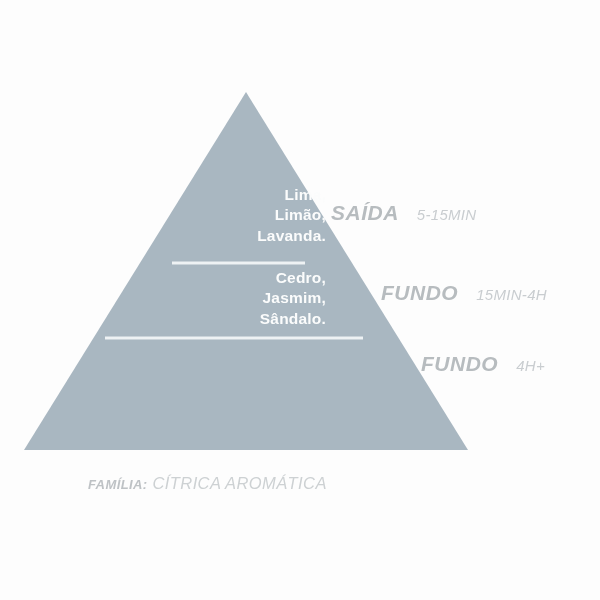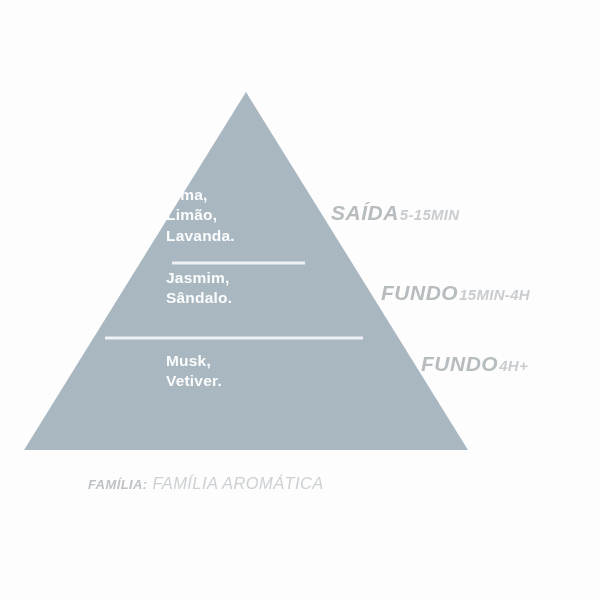--- a/index.html
+++ b/index.html
@@ -24,21 +24,21 @@
     position: absolute;
     left: 0;
     top: 0;
     width: 600px;
     height: 600px;
   }
 
   
   .tier-notes {
     position: absolute;
-    text-align: left;
+    text-align: right;
     color: #fbfcfc;
     font-weight: bold;
     font-size: 15.5px;
     line-height: 1.32;
     letter-spacing: 0.2px;
     white-space: nowrap;
   }
   #tier-top-notes   { left: 166px; top: 185px;  width: 160px; }
   #tier-heart-notes { left: 166px; top: 268px;  width: 160px; }
   #tier-base-notes  { left: 166px; top: 351px;  width: 160px; }
@@ -49,25 +49,25 @@
     white-space: nowrap;
     font-style: italic;
   }
   .stage-name {
     font-weight: bold;
     font-size: 21px;
     color: #b7bcbf;
     letter-spacing: 0.5px;
   }
   .stage-duration {
-    font-weight: bold;
+    font-weight: normal;
     font-size: 15px;
     color: #c9cdd0;
     letter-spacing: 0.3px;
-    margin-left: 1px;
+    margin-left: 18px;
   }
   #stage-label-top   { left: 331px; top: 201px; }
   #stage-label-heart { left: 381px; top: 281px; }
   #stage-label-base  { left: 421px; top: 352px; }
 
   
   #family-caption {
     position: absolute;
     left: 88px;
     top: 474px;
@@ -98,38 +98,35 @@
     <line id="divider-heart-base" x1="105" y1="338" x2="363" y2="338" stroke="#eef2f4" stroke-width="3"></line>
   </svg>
 
   <div class="tier-notes" id="tier-top-notes" style="color: rgb(251, 252, 252);">
       <div>Lima,</div>
       <div>Limão,</div>
       <div>Lavanda.</div>
     </div>
 
   <div class="tier-notes" id="tier-heart-notes" style="color: rgb(251, 252, 252);">
+      <div>Cedro,</div>
       <div>Jasmim,</div>
       <div>Sândalo.</div>
     </div>
 
-  <div class="tier-notes" id="tier-base-notes" style="color: rgb(251, 252, 252);">
-      <div>Musk,</div>
-      <div>Vetiver.</div>
-    </div>
 
   <div class="stage-label" id="stage-label-top">
     <span class="stage-name" style="color: rgb(183, 188, 191);">SAÍDA</span><span class="stage-duration" style="color: rgb(201, 205, 208);">5-15MIN</span>
   </div>
 
   <div class="stage-label" id="stage-label-heart">
     <span class="stage-name" style="color: rgb(183, 188, 191);">FUNDO</span><span class="stage-duration" style="color: rgb(201, 205, 208);">15MIN-4H</span>
   </div>
 
   <div class="stage-label" id="stage-label-base">
     <span class="stage-name" style="color: rgb(183, 188, 191);">FUNDO</span><span class="stage-duration" style="color: rgb(201, 205, 208); text-align: right;">4H+</span>
   </div>
 
   <div id="family-caption">
-    <span id="family-caption-label" style="color: rgb(190, 194, 197);">FAMÍLIA:</span><span id="family-caption-value" style="color: rgb(205, 209, 211);">FAMÍLIA AROMÁTICA</span>
+    <span id="family-caption-label" style="color: rgb(190, 194, 197);">FAMÍLIA:</span><span id="family-caption-value" style="color: rgb(205, 209, 211);">CÍTRICA AROMÁTICA</span>
   </div>
 
 </div>
 
 </body></html>

